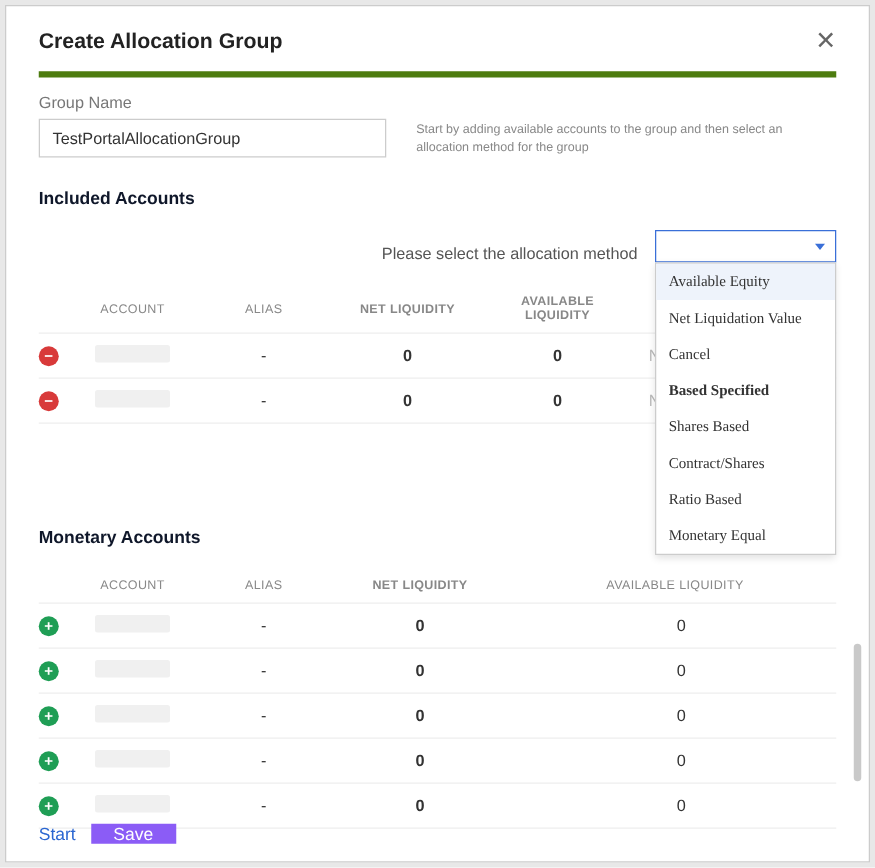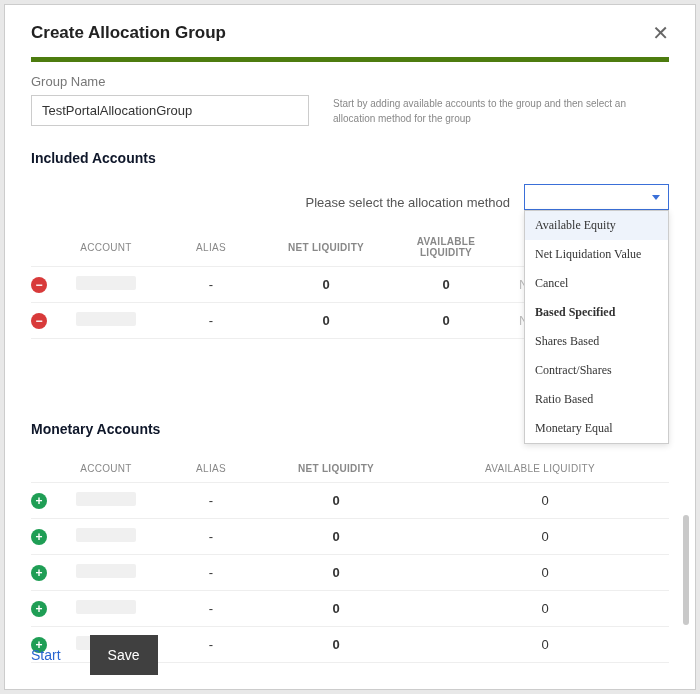--- a/index.html
+++ b/index.html
@@ -177,27 +177,26 @@
       align-items: center;
     }
     .btn-cancel {
       color: #2a66d1;
       background: none;
       border: none;
       font-size: 14px;
       cursor: pointer;
     }
     .btn-save {
-      background: #404040;
+      background: #8b5cf6;
       color: #fff;
       border: none;
-      padding: 12px 18px;
+      padding: 0 18px;
       font-size: 14px;
       cursor: pointer;
-      margin-left: 17px;
     }
     .scroll-hint {
       position: absolute;
       right: 6px;
       top: 510px;
       width: 6px;
       height: 110px;
       background: #c9c9c9;
       border-radius: 3px;
     }

